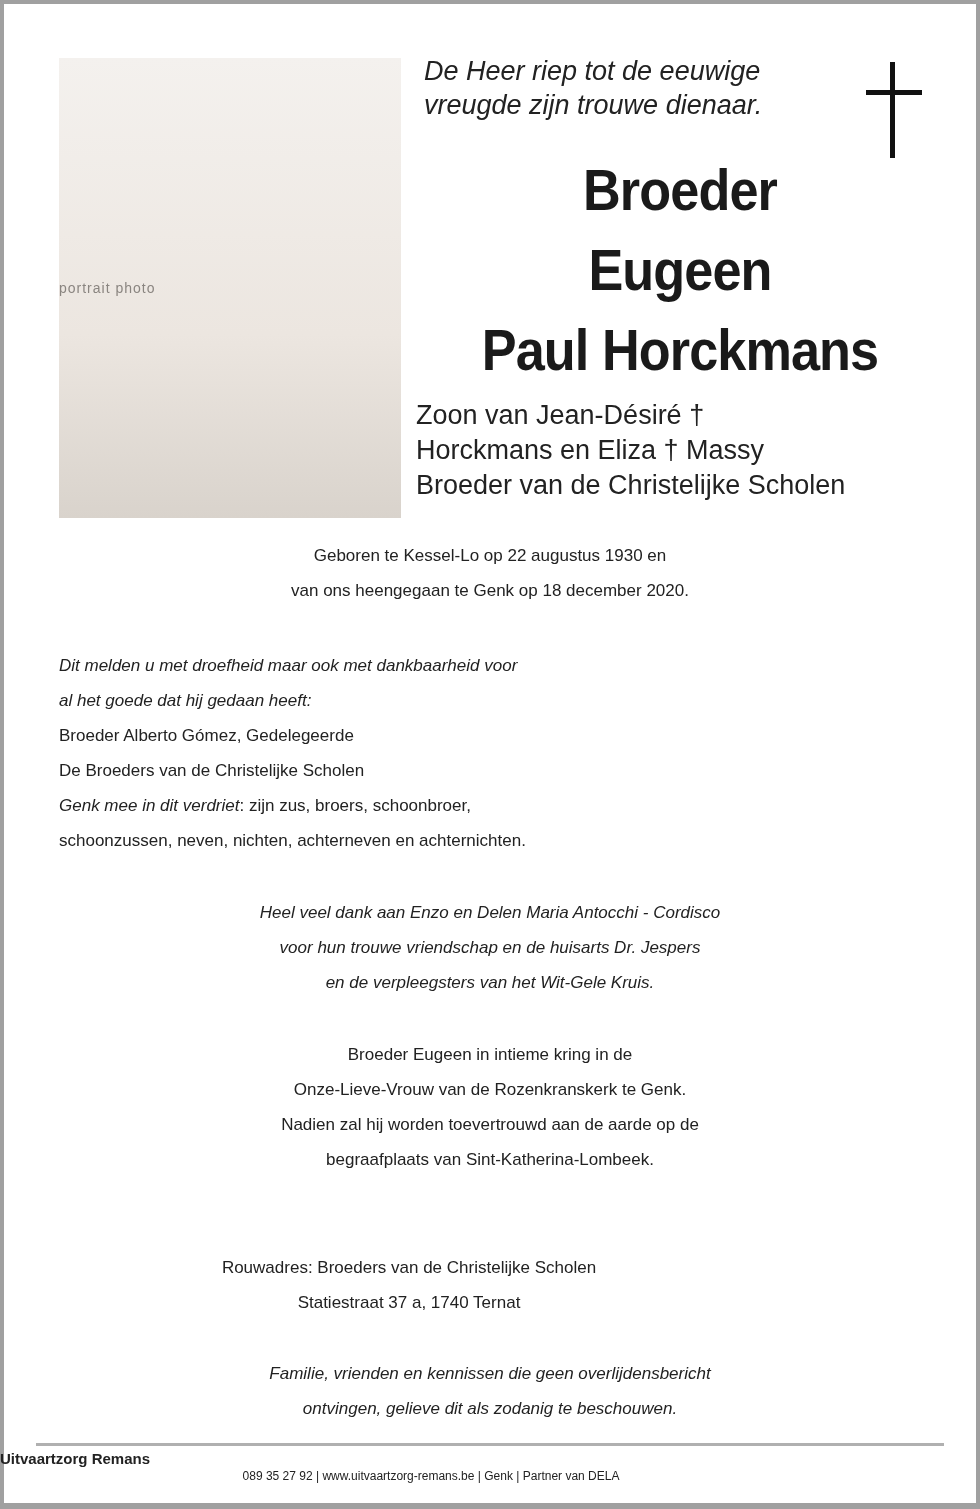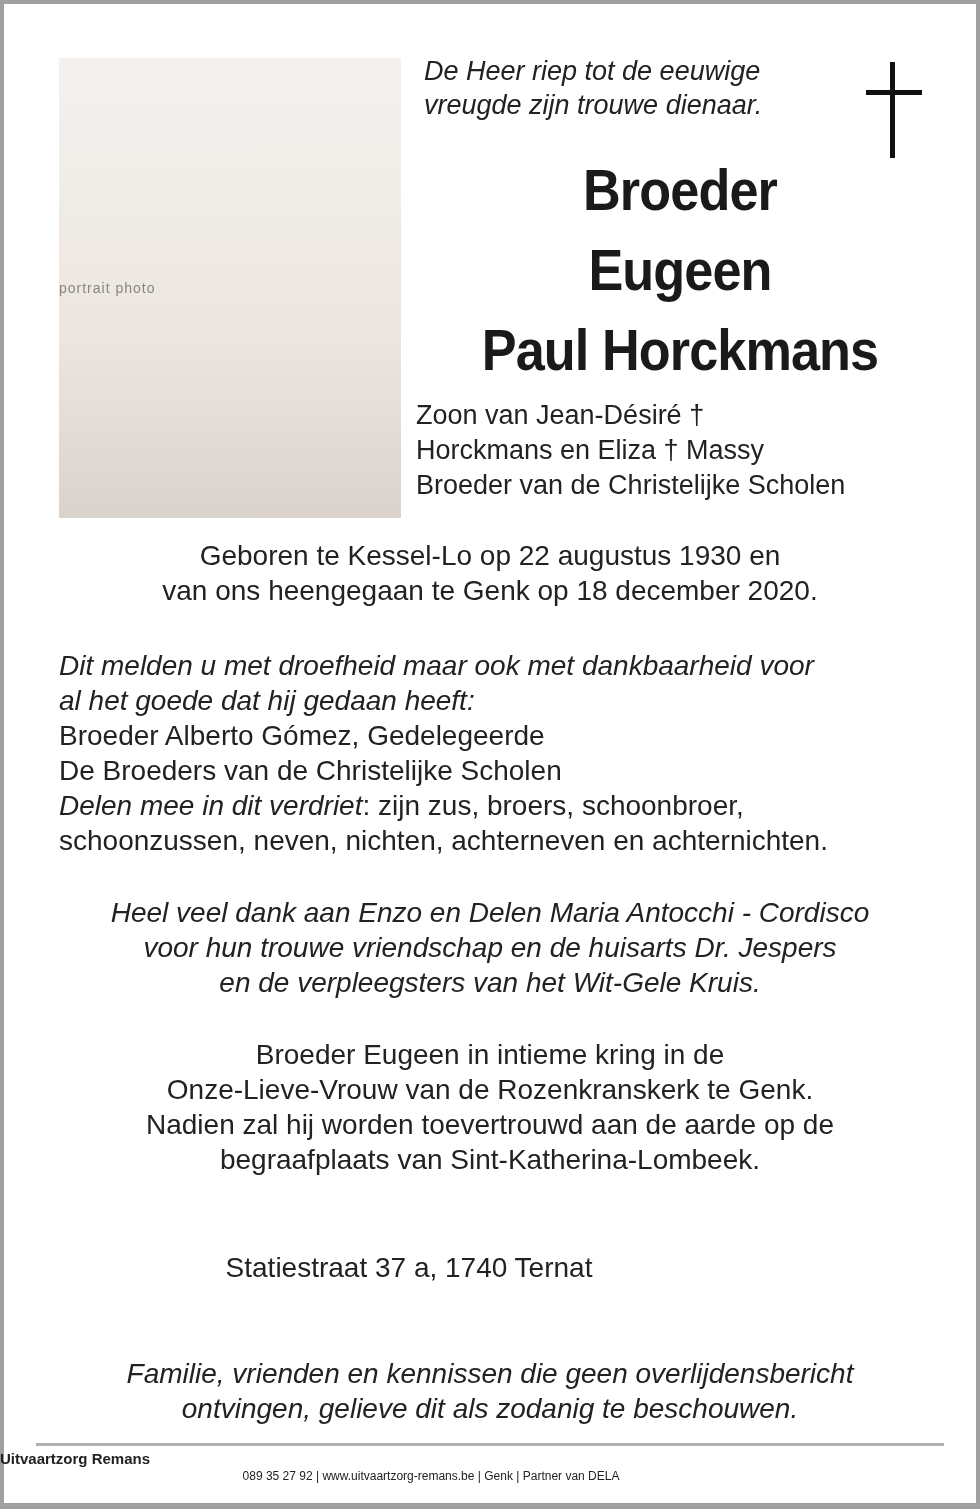--- a/index.html
+++ b/index.html
@@ -34,21 +34,21 @@
   }
   .name {
     position: absolute; left: 420px; top: 150px; width: 520px;
     text-align: center; font-weight: bold; font-size: 58px; line-height: 80px;
     letter-spacing: -1px; color: #1a1a1a; transform: scaleX(0.9); transform-origin: center top;
   }
   .parents {
     position: absolute; left: 416px; top: 398px; width: 536px;
     text-align: left; font-size: 27px; line-height: 35px; color: #222;
   }
-  .block { position: absolute; left: 0; width: 980px; font-size: 28px; line-height: 35px; color: #222; }
+  .block { position: absolute; left: 0; width: 980px; font-size: 17px; line-height: 35px; color: #222; }
   .center { text-align: center; }
   .left { left: 59px; width: 880px; }
   .it { font-style: italic; }
   .footer-rule {
     position: absolute; left: 36px; top: 1443px; width: 908px; height: 3px; background: #b0b0b0;
   }
   .footer-title {
     position: absolute; left: 0; width: 980px; top: 1450px; 
     font-weight: bold; font-size: 15px; color: #222;
   }
@@ -91,38 +91,39 @@
 <div class="block center" style="top:538px">
   <div>Geboren te Kessel-Lo op 22 augustus 1930 en</div>
   <div>van ons heengegaan te Genk op 18 december 2020.</div>
 </div>
 
 <div class="block left" style="top:648px">
   <div class="it">Dit melden u met droefheid maar ook met dankbaarheid voor</div>
   <div class="it">al het goede dat hij gedaan heeft:</div>
   <div>Broeder Alberto Gómez, Gedelegeerde</div>
   <div>De Broeders van de Christelijke Scholen</div>
-  <div><span class="it">Delen mee in dit verdriet</span><span>: zijn zus, broers, schoonbroer,</span></div>
+  <div><span class="it">Genk mee in dit verdriet</span><span>: zijn zus, broers, schoonbroer,</span></div>
   <div>schoonzussen, neven, nichten, achterneven en achternichten.</div>
 </div>
 
 <div class="block center it" style="top:895px">
   <div>Heel veel dank aan Enzo en Delen Maria Antocchi - Cordisco</div>
   <div>voor hun trouwe vriendschap en de huisarts Dr. Jespers</div>
   <div>en de verpleegsters van het Wit-Gele Kruis.</div>
 </div>
 
 <div class="block center" style="top:1037px">
   <div>Broeder Eugeen in intieme kring in de</div>
   <div>Onze-Lieve-Vrouw van de Rozenkranskerk te Genk.</div>
   <div>Nadien zal hij worden toevertrouwd aan de aarde op de</div>
   <div>begraafplaats van Sint-Katherina-Lombeek.</div>
 </div>
 
 <div class="block" style="top:1250px; left:59px; width:700px; text-align:center;">
+  <div>Rouwadres: Broeders van de Christelijke Scholen</div>
   <div>Statiestraat 37 a, 1740 Ternat</div>
 </div>
 
 <div class="block center it" style="top:1356px">
   <div>Familie, vrienden en kennissen die geen overlijdensbericht</div>
   <div>ontvingen, gelieve dit als zodanig te beschouwen.</div>
 </div>
 
 <div class="footer-rule"></div>
 <div class="footer-title">Uitvaartzorg Remans</div>

